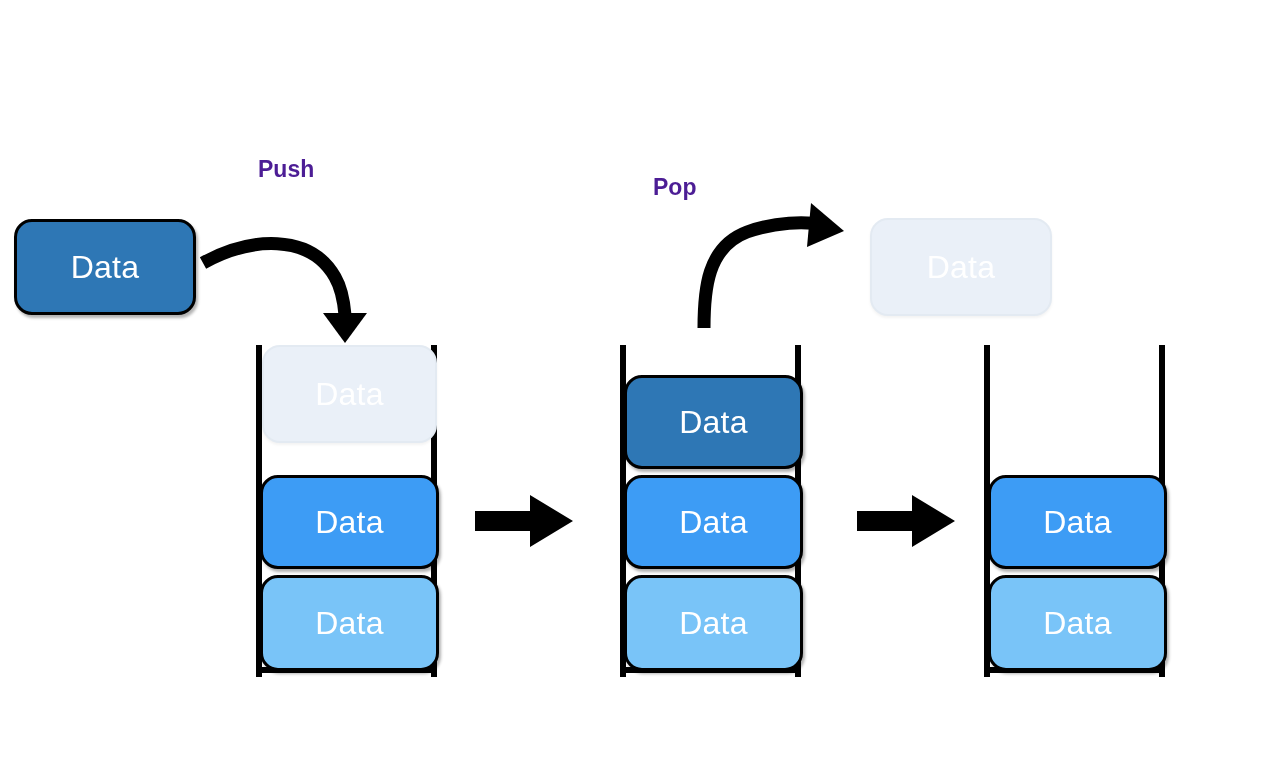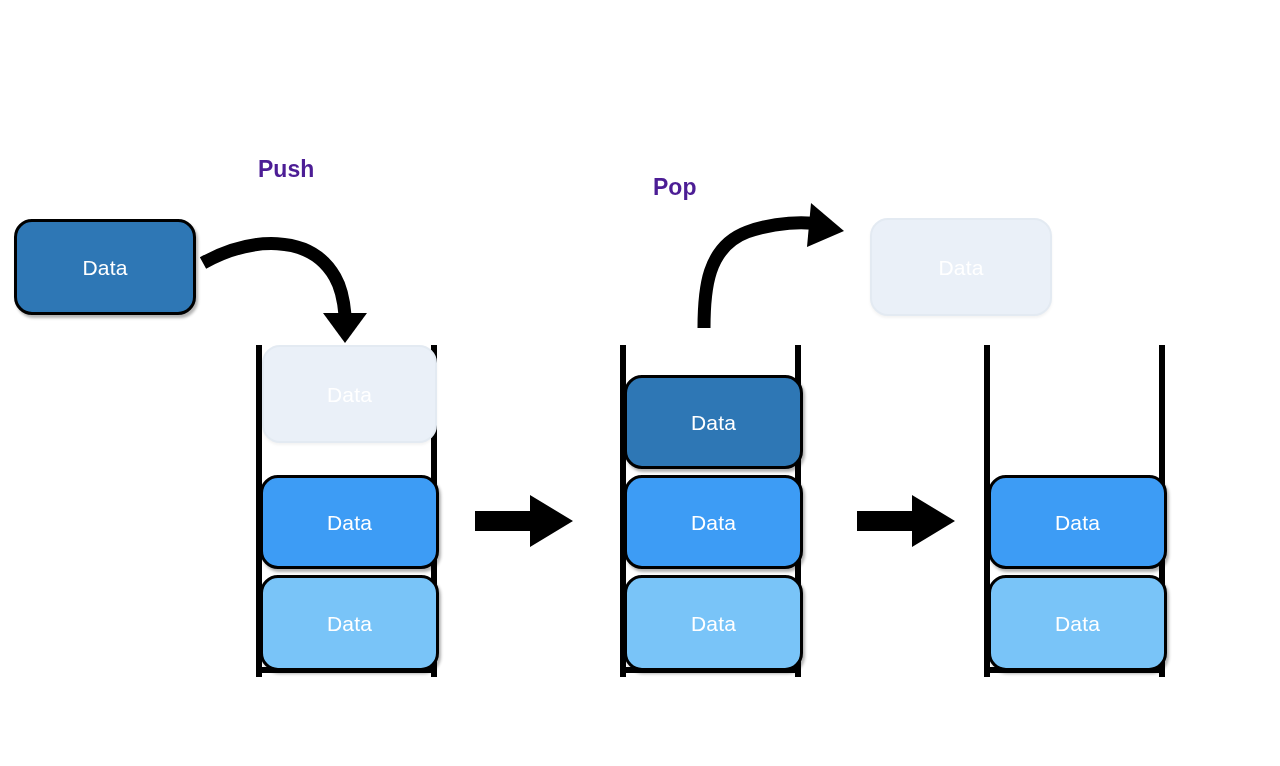--- a/index.html
+++ b/index.html
@@ -22,21 +22,21 @@
   
   .data-box {
     position: absolute;
     box-sizing: border-box;
     display: flex;
     align-items: center;
     justify-content: center;
     border-radius: 18px;
     border: 3px solid #000000;
     color: #ffffff;
-    font-size: 21px;
+    font-size: 32px;
     font-family: "Liberation Sans", sans-serif;
     font-weight: 400;
     letter-spacing: 0.2px;
     line-height: 1;
     user-select: none;
   }
   .data-box.shadowed {
     box-shadow: 2px 3px 3px rgba(0,0,0,0.30);
   }
   .data-box.ghost {

